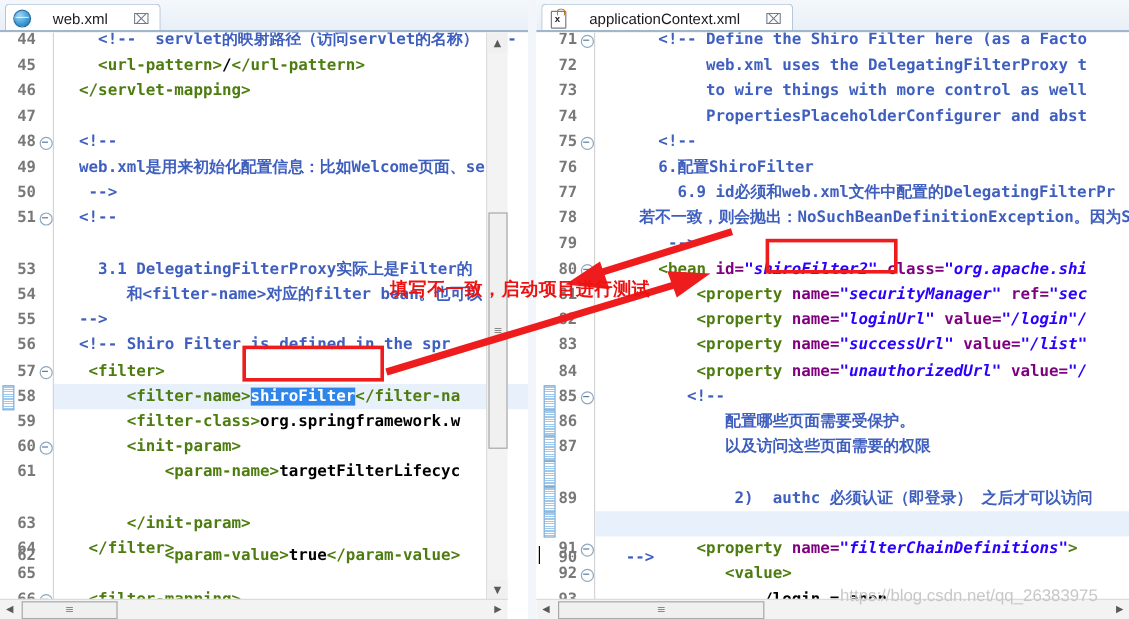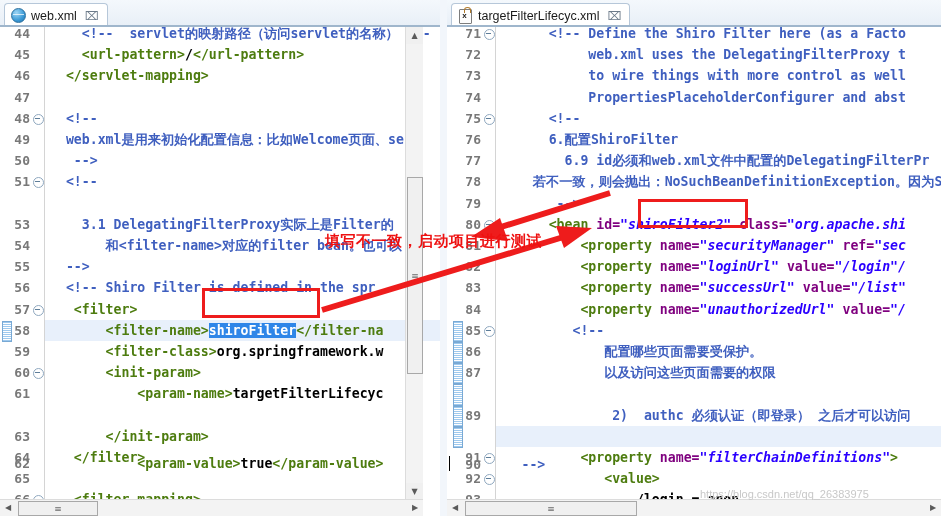--- a/index.html
+++ b/index.html
@@ -11,21 +11,21 @@
   #root{position:relative;width:941px;height:516px;background:#f2f6fb;}
 
   
   .panel{position:absolute;top:0;bottom:0;background:#ffffff;}
   #left-panel{left:0;width:440px;}
   #right-panel{left:447px;right:0;}
 
   .tabbar{position:absolute;left:0;right:0;top:0;height:26px;
     background:linear-gradient(to bottom,#f4f8fc 0%,#e8eff7 100%);}
   .tab{position:absolute;left:4px;top:3px;height:23px;
-    display:flex;align-items:center;gap:5px;padding:0 8px 0 6px;
+    display:flex;align-items:center;gap:18px;padding:0 8px 0 6px;
     background:#ffffff;
     border:1px solid #b6c7d9;border-bottom:none;
     border-radius:4px 4px 0 0;
     font-family:"Liberation Sans",sans-serif;font-size:12px;color:#1a1a1a;
     white-space:nowrap;}
   .tab .tab-title{font-size:12.5px;}
   .tab .close-x{font-size:12px;color:#6d7b8a;margin-left:3px;font-family:"DejaVu Sans",sans-serif;}
   .tabbar-underline{position:absolute;left:0;right:0;top:25px;height:2px;background:#9fb6cc;}
 
   
@@ -98,21 +98,21 @@
      display:flex;align-items:center;justify-content:center;font-size:9px;color:#6a6a6a;
      font-family:"DejaVu Sans",sans-serif;}
 
   
   .redbox{position:absolute;border:3px solid #ee1c1c;pointer-events:none;}
   .annot-text{position:absolute;color:#ee1111;font-family:"Liberation Sans",sans-serif;
      font-size:15px;font-weight:bold;white-space:nowrap;letter-spacing:.5px;}
   svg.arrows{position:absolute;left:0;top:0;width:941px;height:516px;pointer-events:none;}
 
   .watermark{position:absolute;color:#c8c8c8;font-family:"Liberation Sans",sans-serif;
-     font-size:11px;white-space:nowrap;}
+     font-size:14px;white-space:nowrap;}
 </style>
 </head>
 <body>
 
 <div id="root">
 
   <div class="panel" id="left-panel">
     <div class="tabbar">
       <div class="tab">
         <span class="file-icon">
@@ -169,21 +169,21 @@
   </div>
 
   <div class="panel" id="right-panel">
     <div class="tabbar">
       <div class="tab">
         <span class="file-icon">
           <span class="sheet"></span>
             <span class="xchar">x</span>
             <span class="clip"></span>
         </span>
-        <span class="tab-title">targetFilterLifecyc.xml</span>
+        <span class="tab-title">applicationContext.xml</span>
         <span class="close-x">⌧</span>
       </div>
       <div class="tabbar-underline"></div>
     </div>
 
     <div class="codearea">
       <div class="gutter"></div>
       <div class="gutter-sep"></div>
       <div class="lines" id="right-lines">
           <div class="line" style="position: absolute; top: -4px; left: 0px; right: 0px;"><span class="lnum">71</span><span class="fold"></span><span class="code"><span class="c-plain">      </span><span class="c-cmt">&lt;!-- Define the Shiro Filter here (as a Facto</span></span></div>

